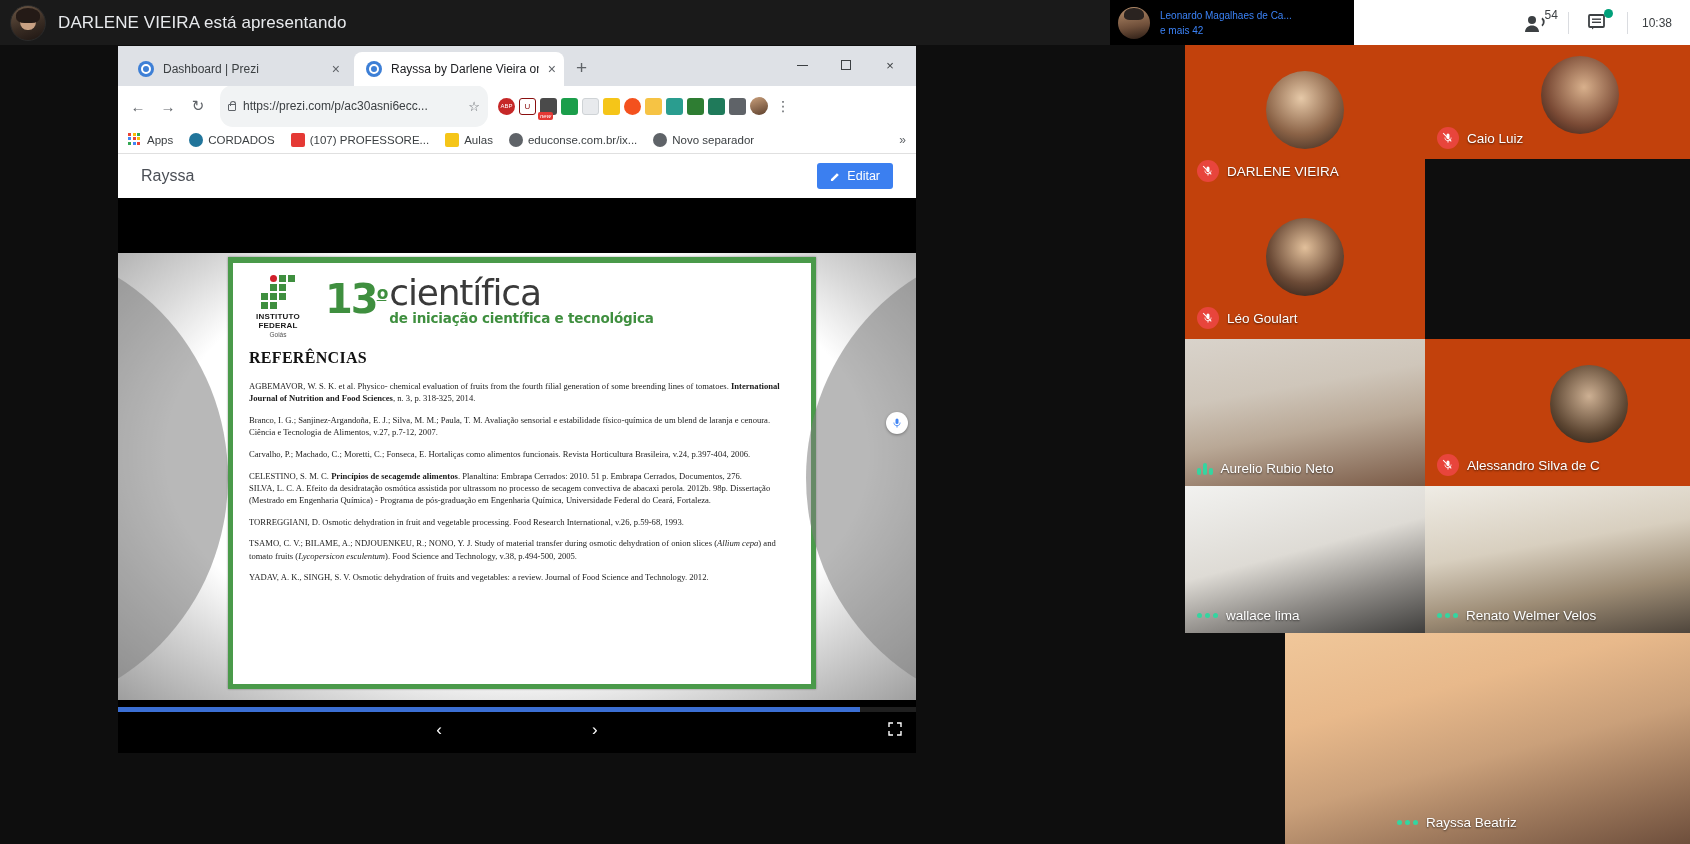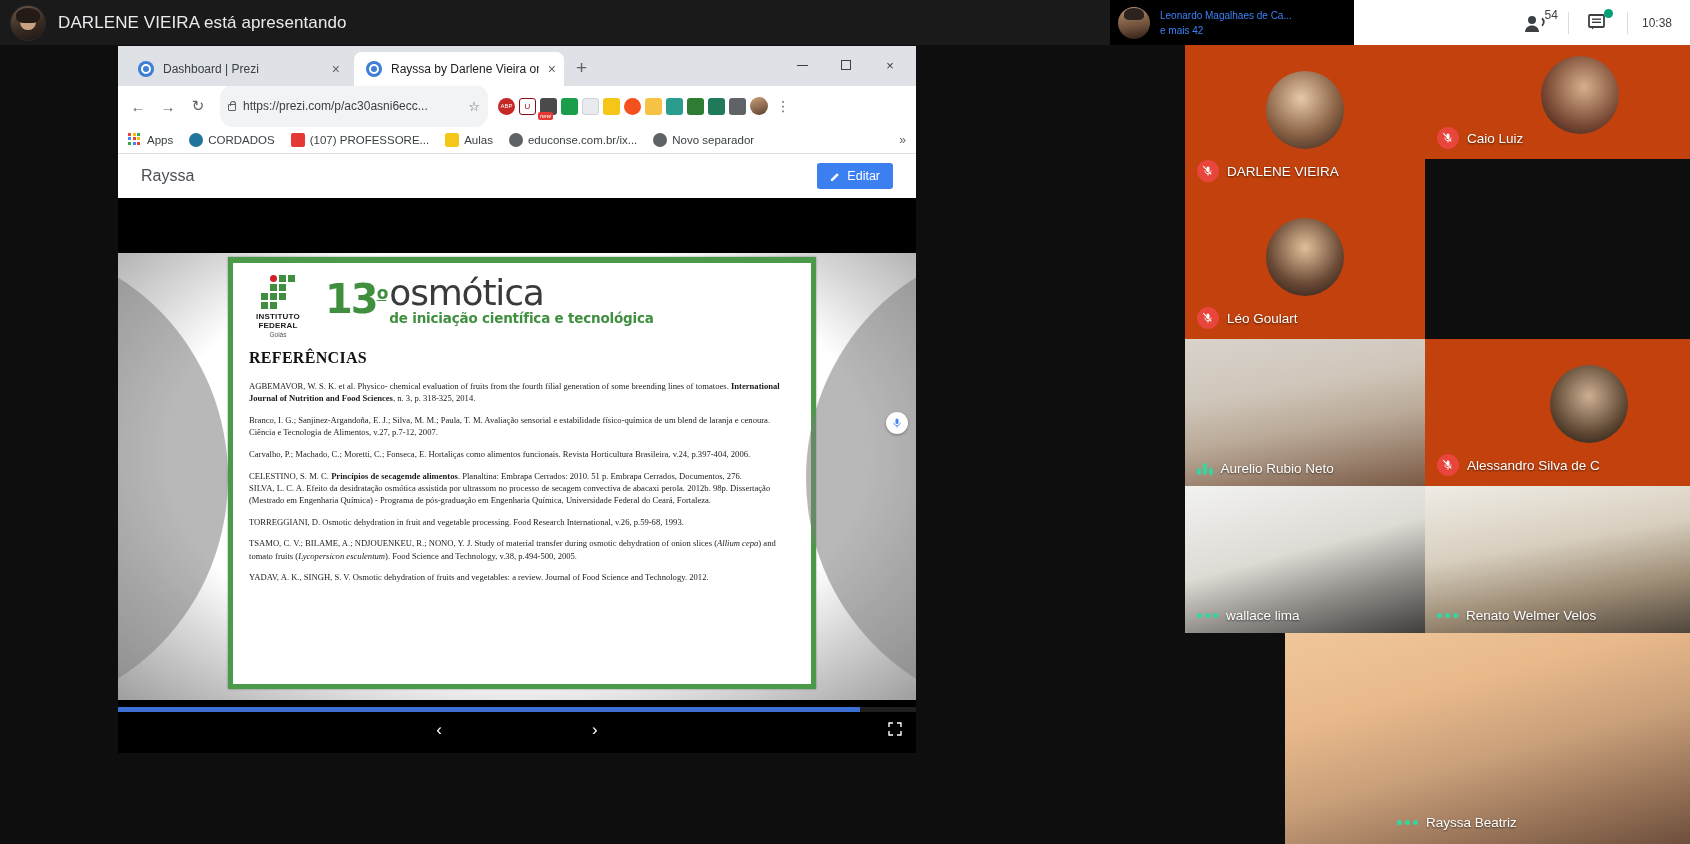--- a/index.html
+++ b/index.html
@@ -497,21 +497,21 @@
                     <i class="off"></i>
                 </div>
                 <div class="if-txt1">INSTITUTO</div>
                 <div class="if-txt1">FEDERAL</div>
                 <div class="if-txt2">Goiás</div>
               </div>
 
               <div class="sem-block">
                 <div class="sem-13"><span>13</span><sup>o</sup></div>
                 <div class="sem-right">
-                  <div class="sem-word">osmótica</div>
+                  <div class="sem-word">científica</div>
                   <div class="sem-sub">de iniciação científica e tecnológica</div>
                 </div>
               </div>
             </div>
 
             <div class="ref-title">REFERÊNCIAS</div>
 
             <div class="ref-list">
               <div class="ref">AGBEMAVOR, W. S. K. et al. Physico- chemical evaluation of fruits from the fourth filial generation of some breending lines of tomatoes. <b>International Journal of Nutrition and Food Sciences</b>, n. 3, p. 318-325, 2014.</div>
               <div class="ref">Branco, I. G.; Sanjinez-Argandoña, E. J.; Silva, M. M.; Paula, T. M. Avaliação sensorial e estabilidade físico-química de um blend de laranja e cenoura. Ciência e Tecnologia de Alimentos, v.27, p.7-12, 2007.</div>

